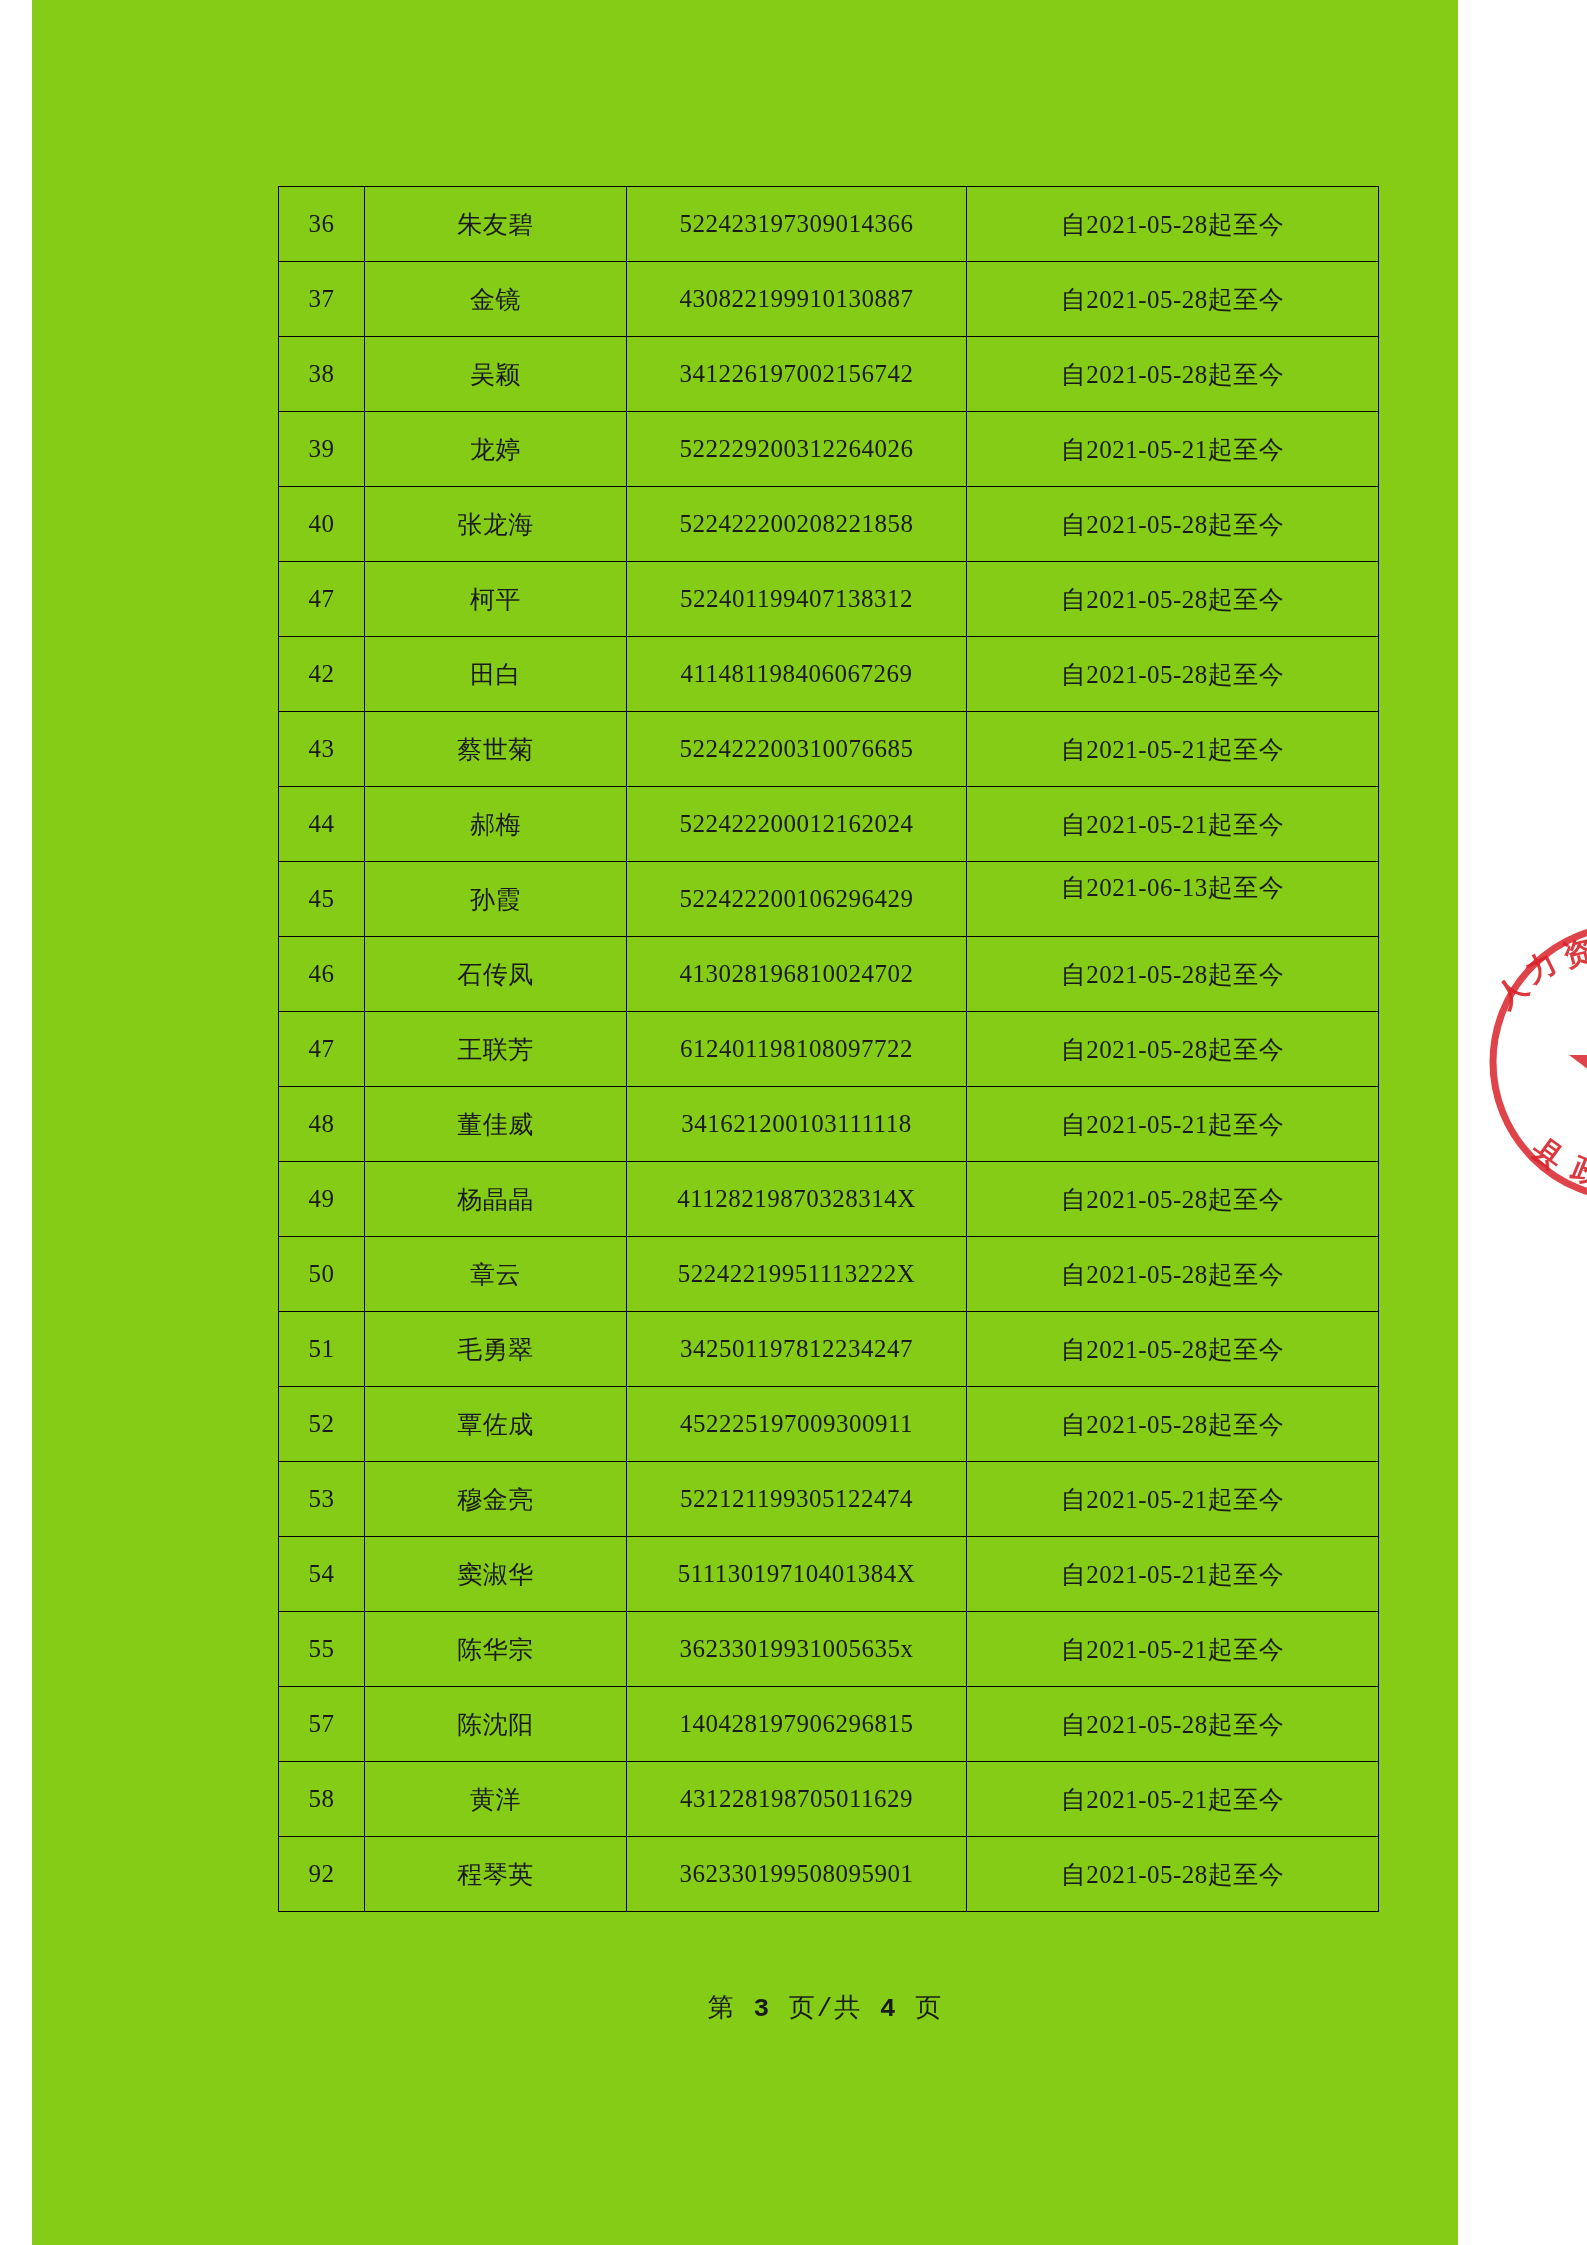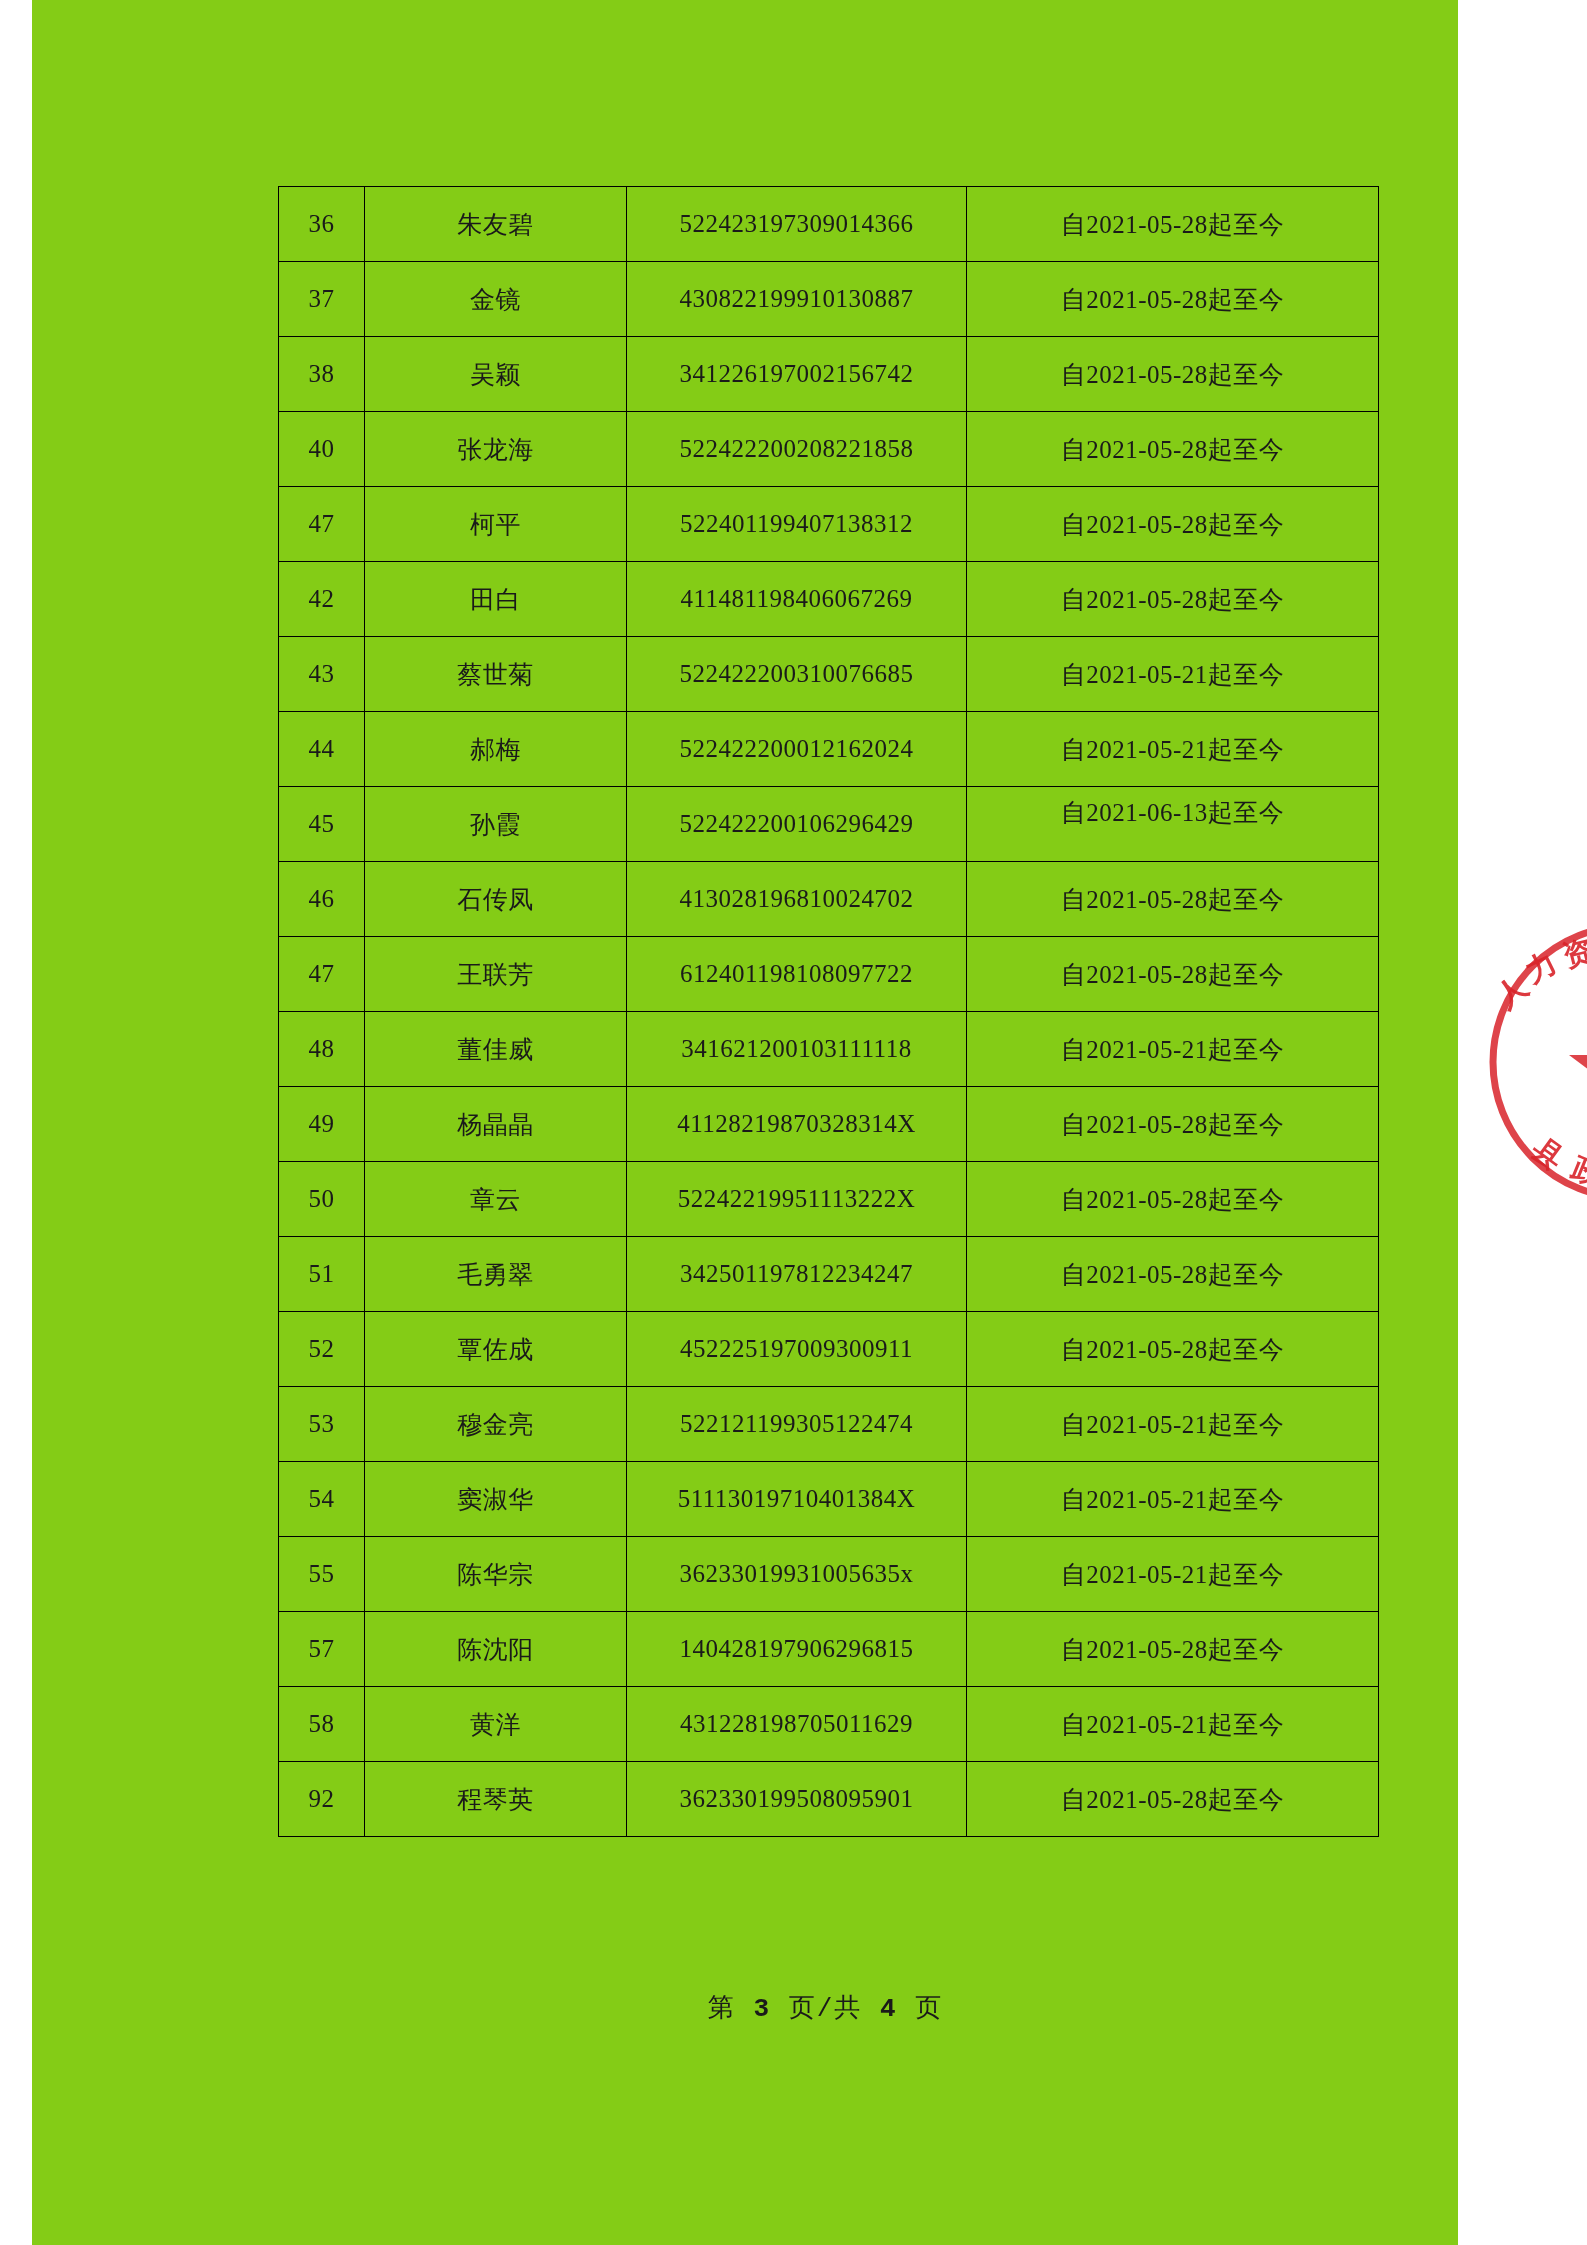--- a/index.html
+++ b/index.html
@@ -120,20 +120,26 @@
         <td class="cell-period">自2021-05-28起至今</td>
       </tr>
 
       <tr>
         <td>38</td>
         <td class="cell-name">吴颖</td>
         <td class="cell-id">341226197002156742</td>
         <td class="cell-period">自2021-05-28起至今</td>
       </tr>
 
+      <tr>
+        <td>39</td>
+        <td class="cell-name">龙婷</td>
+        <td class="cell-id">522229200312264026</td>
+        <td class="cell-period">自2021-05-21起至今</td>
+      </tr>
 
       <tr>
         <td>40</td>
         <td class="cell-name">张龙海</td>
         <td class="cell-id">522422200208221858</td>
         <td class="cell-period">自2021-05-28起至今</td>
       </tr>
 
       <tr>
         <td>47</td>

